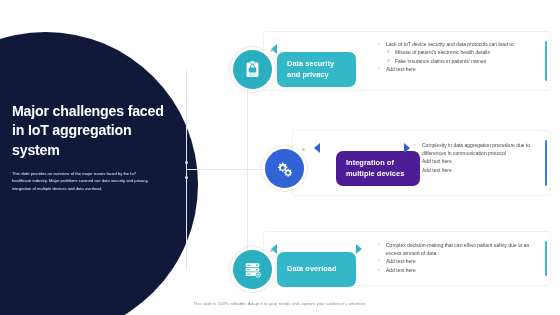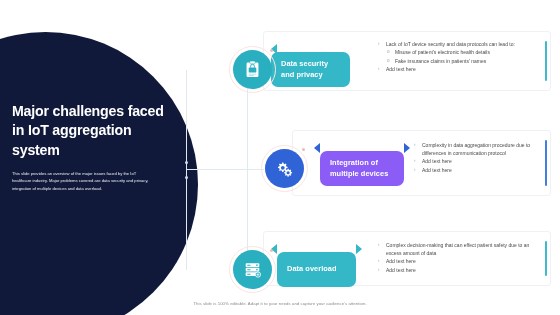--- a/index.html
+++ b/index.html
@@ -152,21 +152,21 @@
     align-items: center;
     padding: 0 10px;
     box-sizing: border-box;
     color: #ffffff;
     font-size: 7.4px;
     line-height: 1.45;
     font-weight: bold;
     letter-spacing: 0.05px;
   }
   .pill-teal { background: #34b7c7; }
-  .pill-blue { background: #8b5cf6; }
+  .pill-blue { background: #4c1d95; margin-left: 16px; }
   .pill-tail {
     position: absolute;
     top: 13px;
     width: 0; height: 0;
     border-top: 5px solid transparent;
     border-bottom: 5px solid transparent;
   }
   .tail-left-teal {
     border-right: 6px solid #34b7c7;
   }
@@ -277,21 +277,21 @@
           <span class="mk">o</span>
           <span>Fake insurance claims in patients'  names</span>
         </div>
         <div class="bullet">
           <span class="mk">›</span>
           <span>Add text here</span>
         </div>
       </div>
     </div>
 
-    <div class="pill pill-teal" style="left:271px; width:79px;">
+    <div class="pill pill-teal" style="left:277px; width:79px;">
       <span>Data security and privacy</span>
     </div>
     <div class="pill-tail tail-left-teal" style="left:271px;"></div>
 
     <div class="badge badge-teal" style="left:233px;">
       <div class="badge-ring"></div>
       <div class="badge-core">
         <svg width="19" height="19" viewBox="0 0 24 24">
           <rect x="4.5" y="3.2" width="15" height="18.3" rx="1.6" fill="#ffffff"></rect>
           <rect x="8.6" y="1.4" width="6.8" height="3.4" rx="1.1" fill="#ffffff" stroke="#2aafc0" stroke-width="0.7"></rect>

